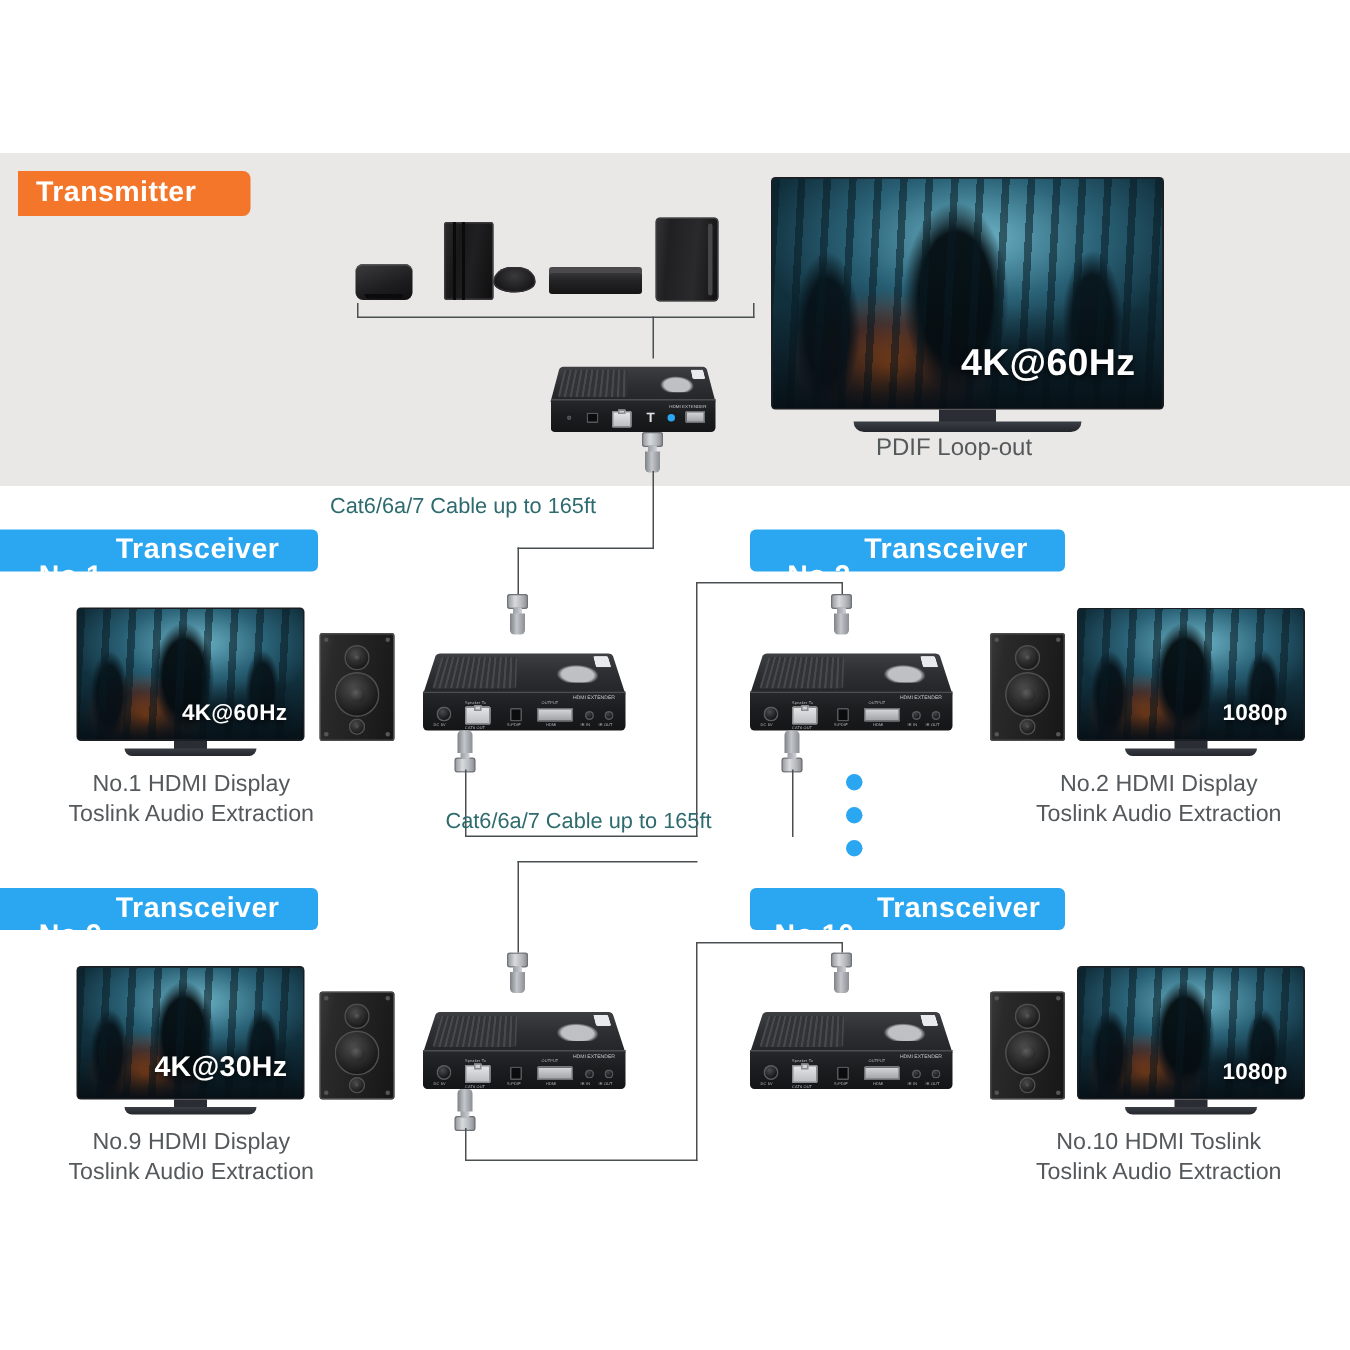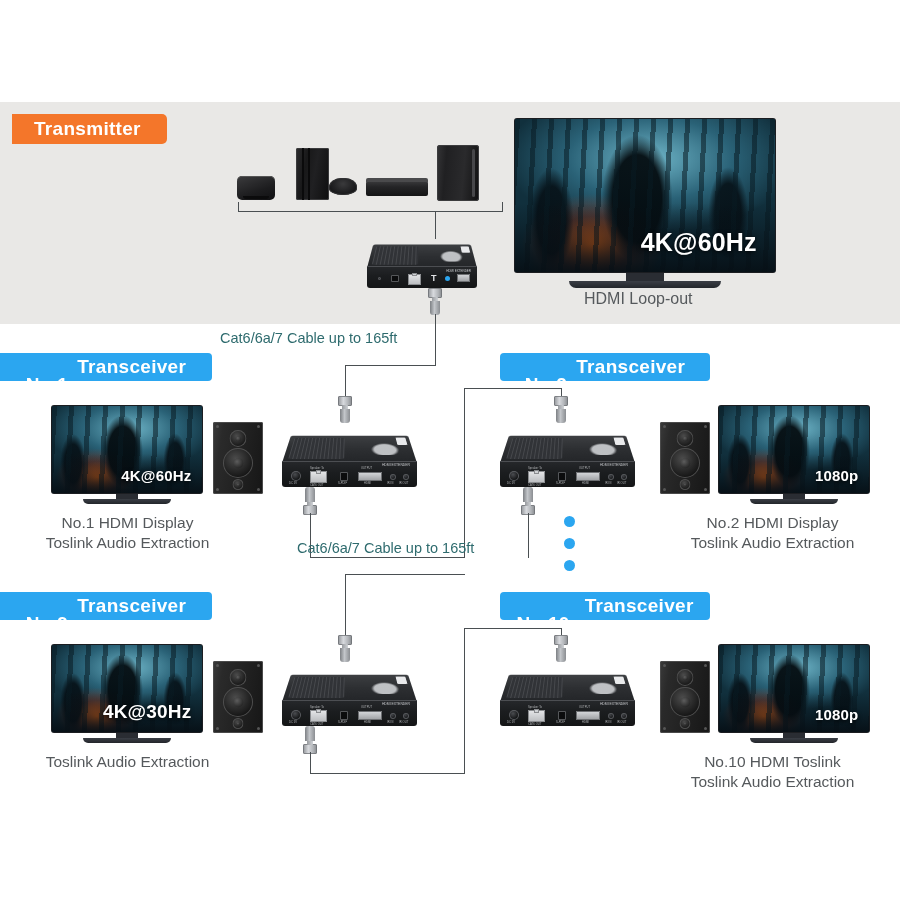--- a/index.html
+++ b/index.html
@@ -22,21 +22,21 @@
   .banner{
     position:absolute;
     display:flex;align-items:center;
     color:#ffffff;font-weight:bold;
     letter-spacing:.3px;
     box-sizing:border-box;
   }
   .banner-orange{
     background:#f4762a;
     border-radius:0 5px 5px 0;
-    padding-left:22px;
+    padding-left:12px;
     font-size:19px;
   }
   .banner-blue{
     background:#2ba6f0;
     font-size:19px;
     justify-content:center;
   }
   .banner-blue.left{border-radius:0 4px 4px 0;}
   .banner-blue.right{border-radius:4px;}
   .banner-num{margin-right:9px;margin-top:36px;}
@@ -247,21 +247,21 @@
   <div class="tv" style="left:514px;top:118px;width:262px;height:175px;">
     <div class="tv-bezel" style="height:155px;">
       <div class="tv-screen">
         <div class="tv-res" style="font-size:25px;">4K@60Hz</div>
       </div>
     </div>
     <div class="tv-neck" style="top:155px;width:38px;height:9px;"></div>
     <div class="tv-foot" style="top:163px;width:152px;height:7px;"></div>
   </div>
 
-  <div class="loop-caption" style="left:584px;top:290px;">HDMI Loop-out</div>
+  <div class="loop-caption" style="left:584px;top:290px;">PDIF Loop-out</div>
 
   <div class="cable-label" style="left:220px;top:330px;">Cat6/6a/7 Cable up to 165ft</div>
 
   <div class="wire wire-v" style="left:435px;top:314px;height:52px;"></div>
   <div class="wire wire-h" style="left:345px;top:365px;width:91px;"></div>
   <div class="wire wire-v" style="left:345px;top:365px;height:33px;"></div>
 
   <div class="banner banner-blue left" style="left:0;top:353px;width:212px;height:28px;">
     <span class="banner-num">No.1</span>
     <span>Transceiver</span>
@@ -424,20 +424,21 @@
   <div class="tv" style="left:51px;top:644px;width:152px;height:101px;">
     <div class="tv-bezel" style="height:89px;">
       <div class="tv-screen">
         <div class="tv-res" style="font-size:19px;">4K@30Hz</div>
       </div>
     </div>
     <div class="tv-neck" style="top:89px;width:22px;height:6px;"></div>
     <div class="tv-foot" style="top:94px;width:88px;height:5px;"></div>
   </div>
   <div class="caption" style="left:0;top:752px;width:255px;">
+    <div>No.9 HDMI Display</div>
     <div>Toslink Audio Extraction</div>
   </div>
 
   <div class="speaker" style="left:213px;top:661px;width:50px;height:72px;">
     <div class="spk-screw" style="left:3px;top:3px;"></div>
     <div class="spk-screw" style="right:3px;top:3px;"></div>
     <div class="spk-screw" style="left:3px;bottom:3px;"></div>
     <div class="spk-screw" style="right:3px;bottom:3px;"></div>
     <div class="spk-cone" style="top:8px;width:17px;height:17px;"></div>
     <div class="spk-cone" style="top:26px;width:30px;height:30px;"></div>

